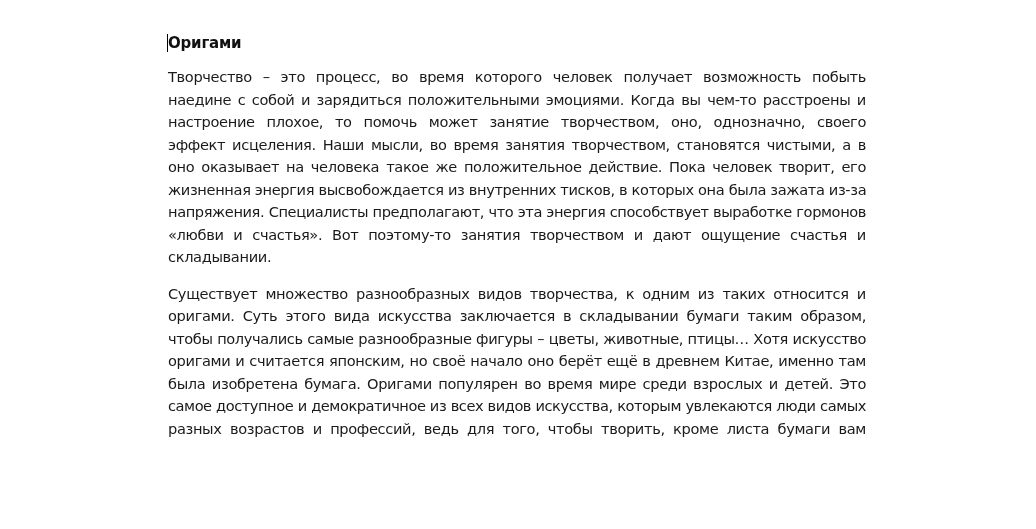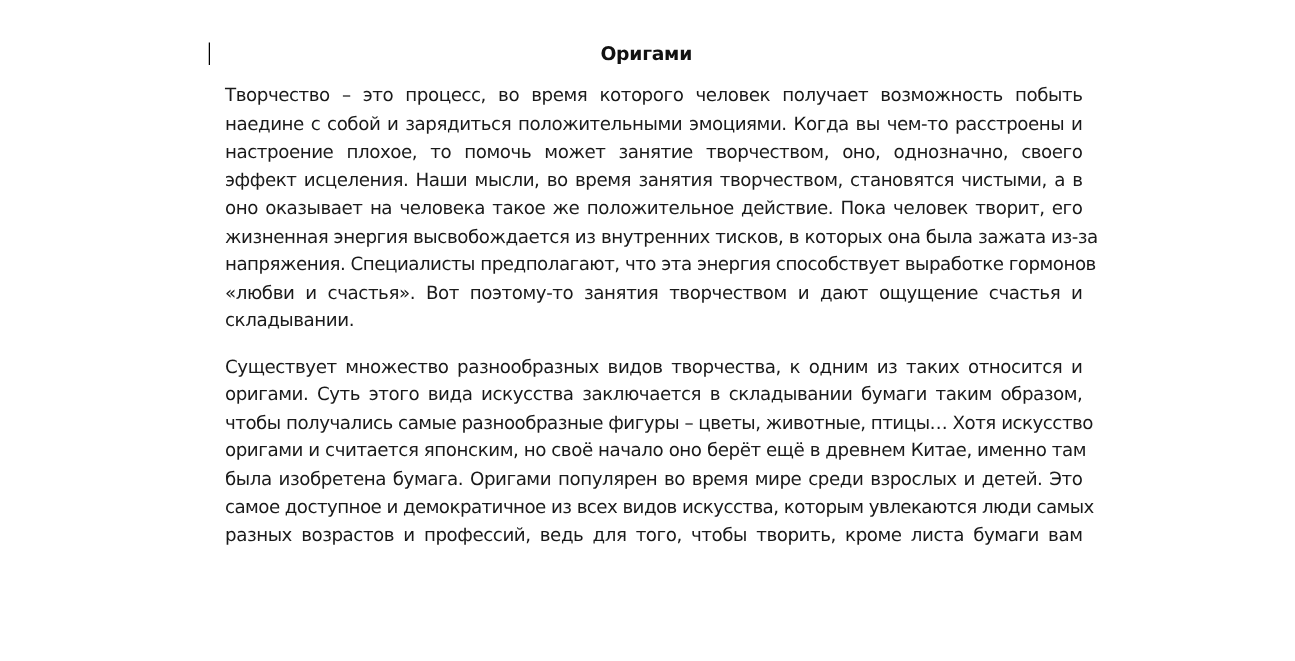--- a/index.html
+++ b/index.html
@@ -33,24 +33,23 @@
       width: 1px;
       height: 18px;
       background: #000;
     }
     .title {
       font-weight: bold;
       font-size: 15px;
       line-height: 26px;
       letter-spacing: -0.2px;
       color: #111;
-      text-align: center;
     }
     .para {
-      margin: 0 0 14px 12px;
+      margin: 0 0 14px 0;
     }
     .line {
       display: block;
       font-size: 14.6px;
       line-height: 22.5px;
       height: 22.5px;
       white-space: nowrap;
       text-align: justify;
       text-align-last: justify;
       letter-spacing: -0.35px;

